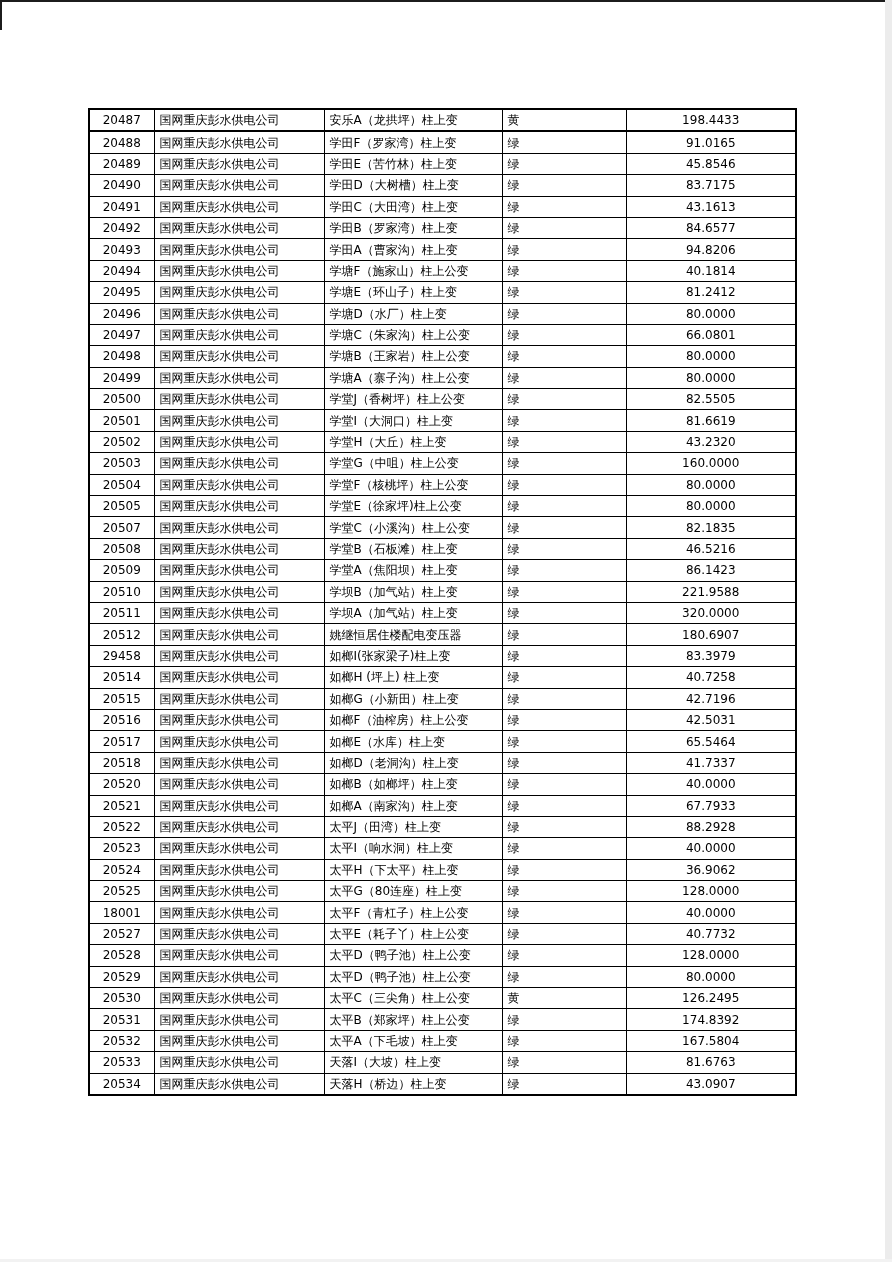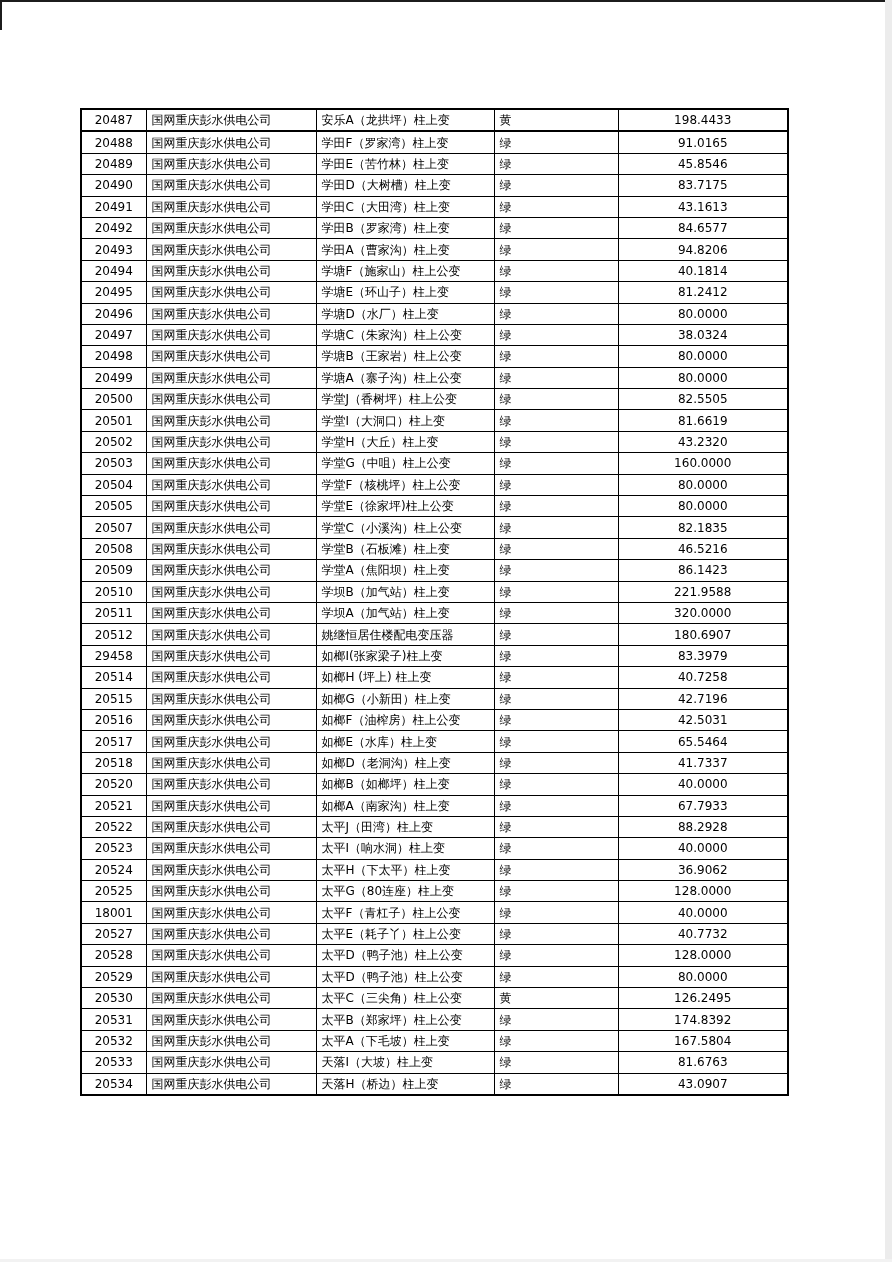--- a/index.html
+++ b/index.html
@@ -34,21 +34,21 @@
     background: #ececec;
   }
   .page-bottom-edge {
     position: absolute;
     bottom: 0; left: 0;
     width: 100%; height: 3px;
     background: #f2f2f2;
   }
   .table-wrap {
     position: absolute;
-    left: 80px;
+    left: 88px;
     top: 108px;
   }
   table.data-table {
     border-collapse: collapse;
     table-layout: fixed;
     width: 707px;
     border: 2px solid #000;
   }
   table.data-table td {
     border: 1px solid #000;
@@ -155,21 +155,21 @@
           <td class="c1">国网重庆彭水供电公司</td>
           <td class="c2">学塘D（水厂）柱上变</td>
           <td class="c3">绿</td>
           <td class="c4">80.0000</td>
         </tr>
         <tr>
           <td class="c0">20497</td>
           <td class="c1">国网重庆彭水供电公司</td>
           <td class="c2">学塘C（朱家沟）柱上公变</td>
           <td class="c3">绿</td>
-          <td class="c4">38.0324</td>
+          <td class="c4">66.0801</td>
         </tr>
         <tr>
           <td class="c0">20498</td>
           <td class="c1">国网重庆彭水供电公司</td>
           <td class="c2">学塘B（王家岩）柱上公变</td>
           <td class="c3">绿</td>
           <td class="c4">80.0000</td>
         </tr>
         <tr>
           <td class="c0">20499</td>

